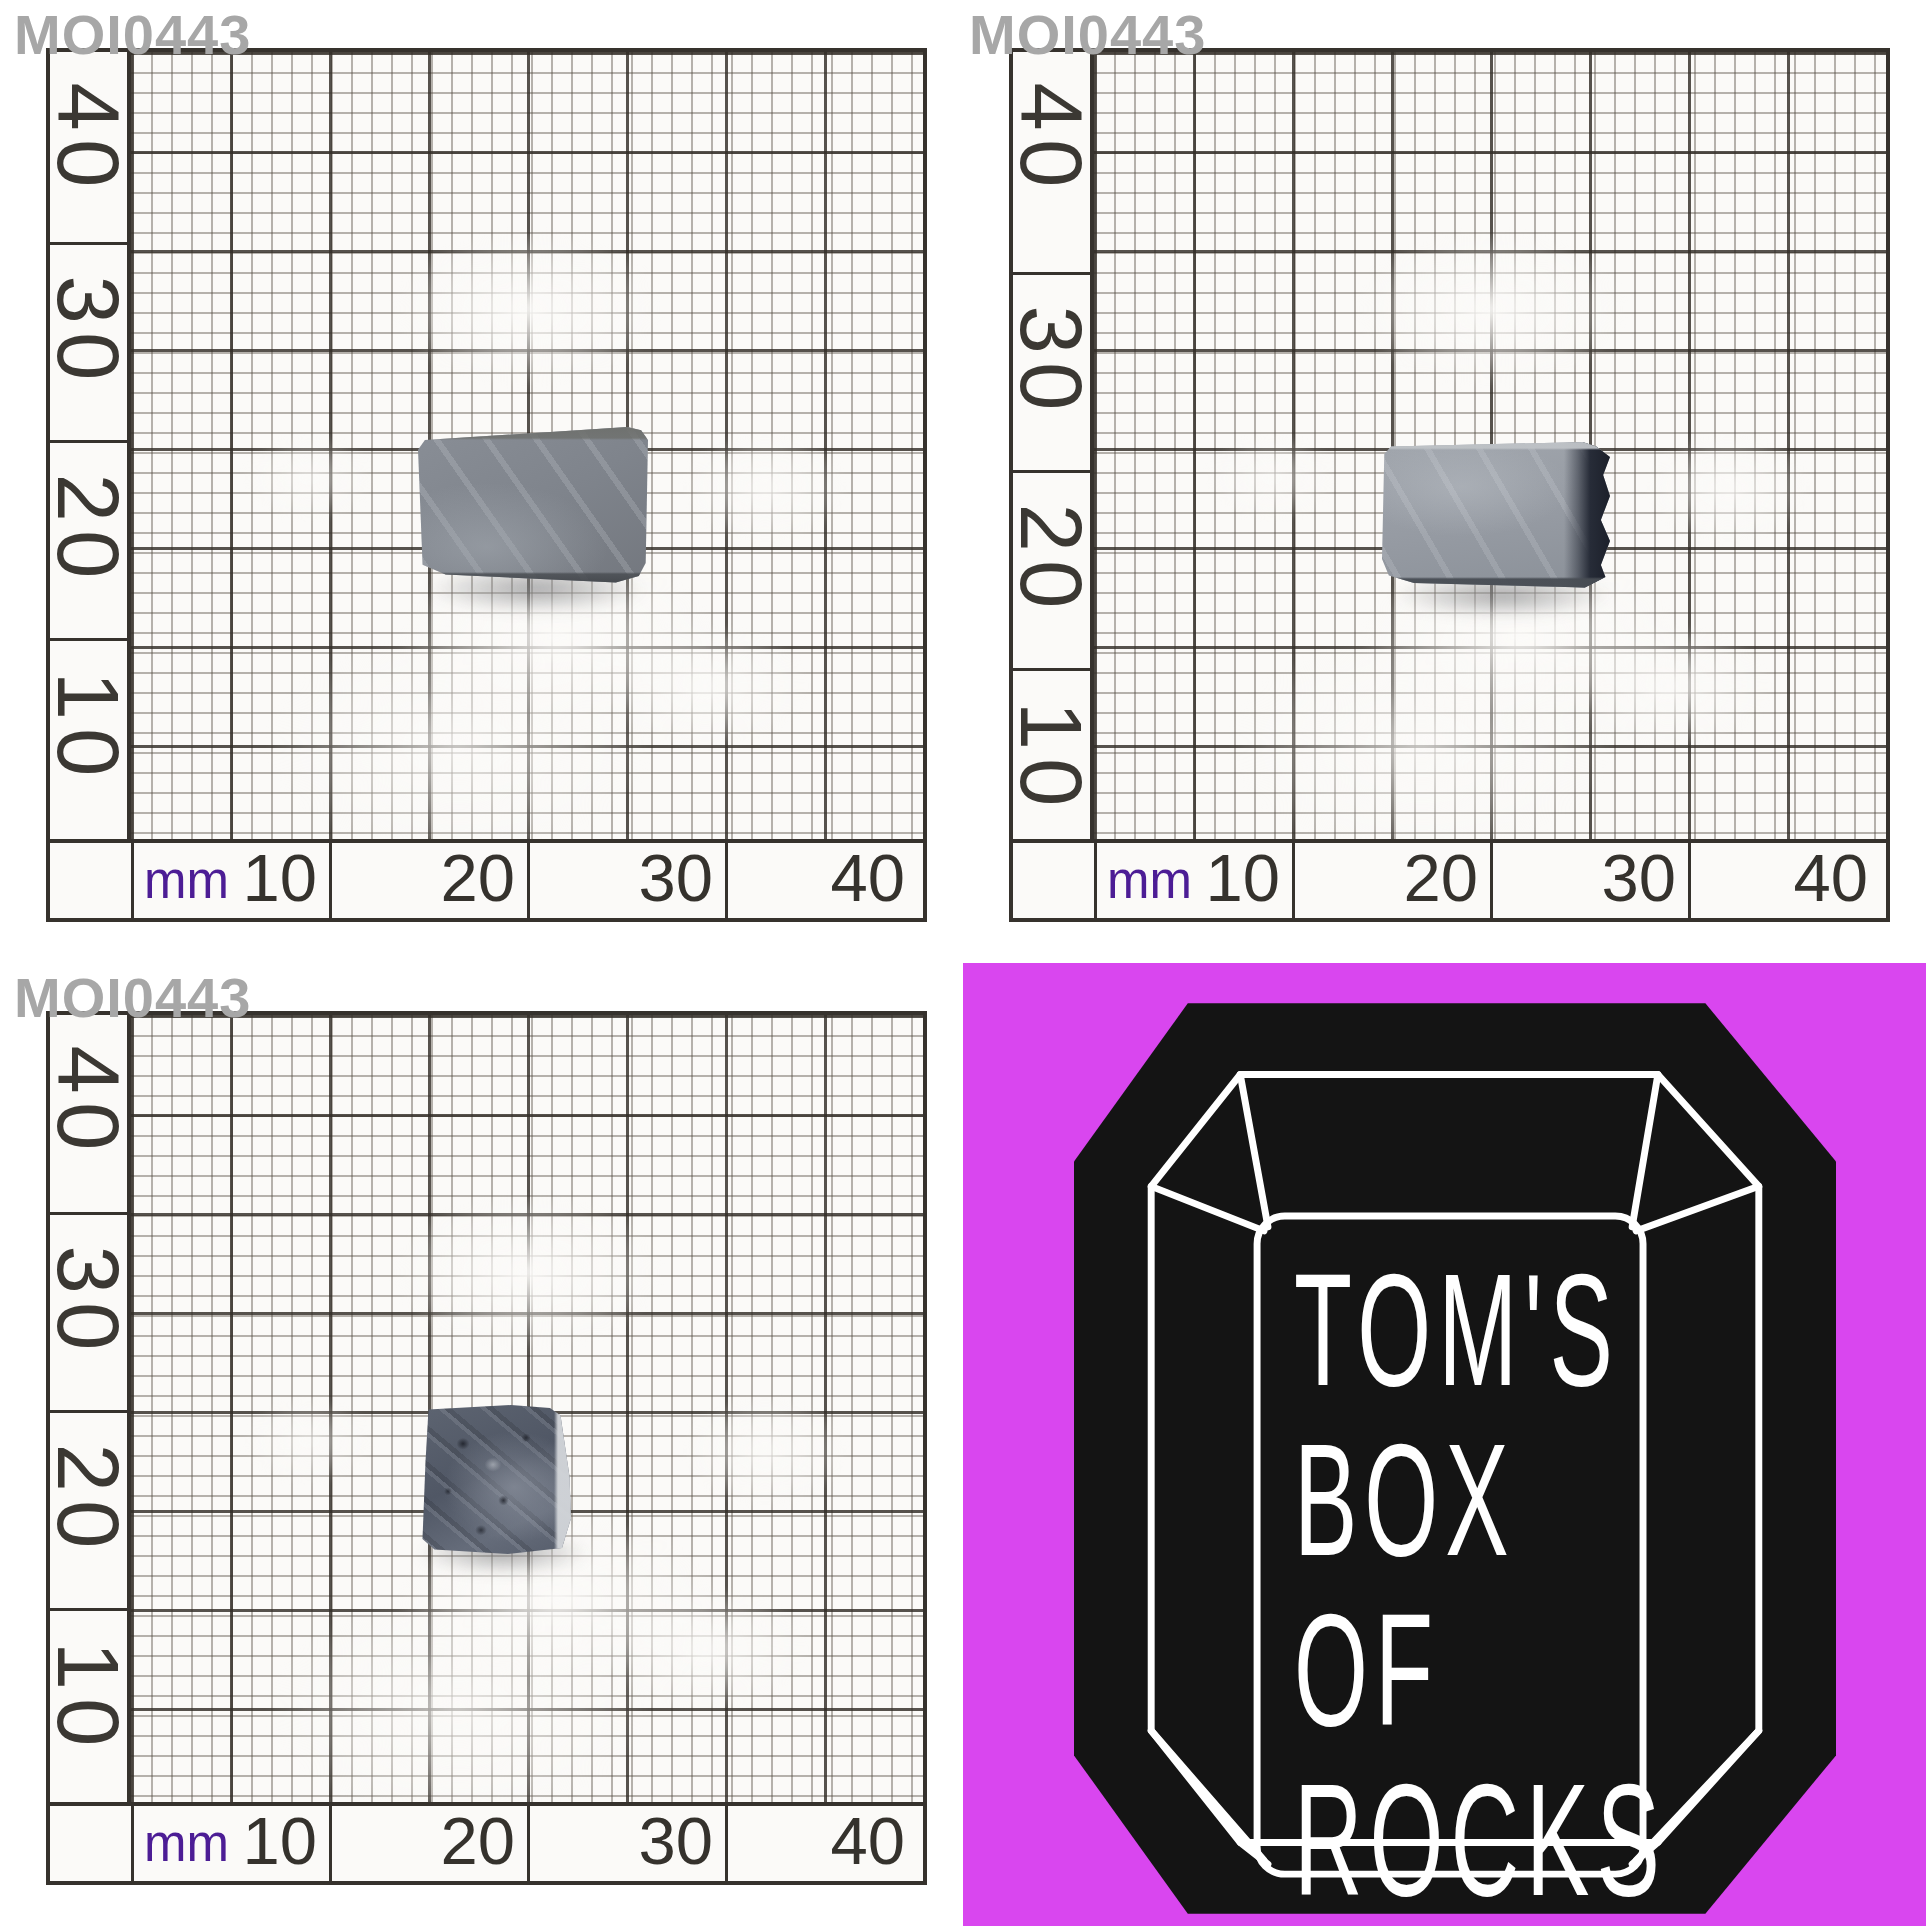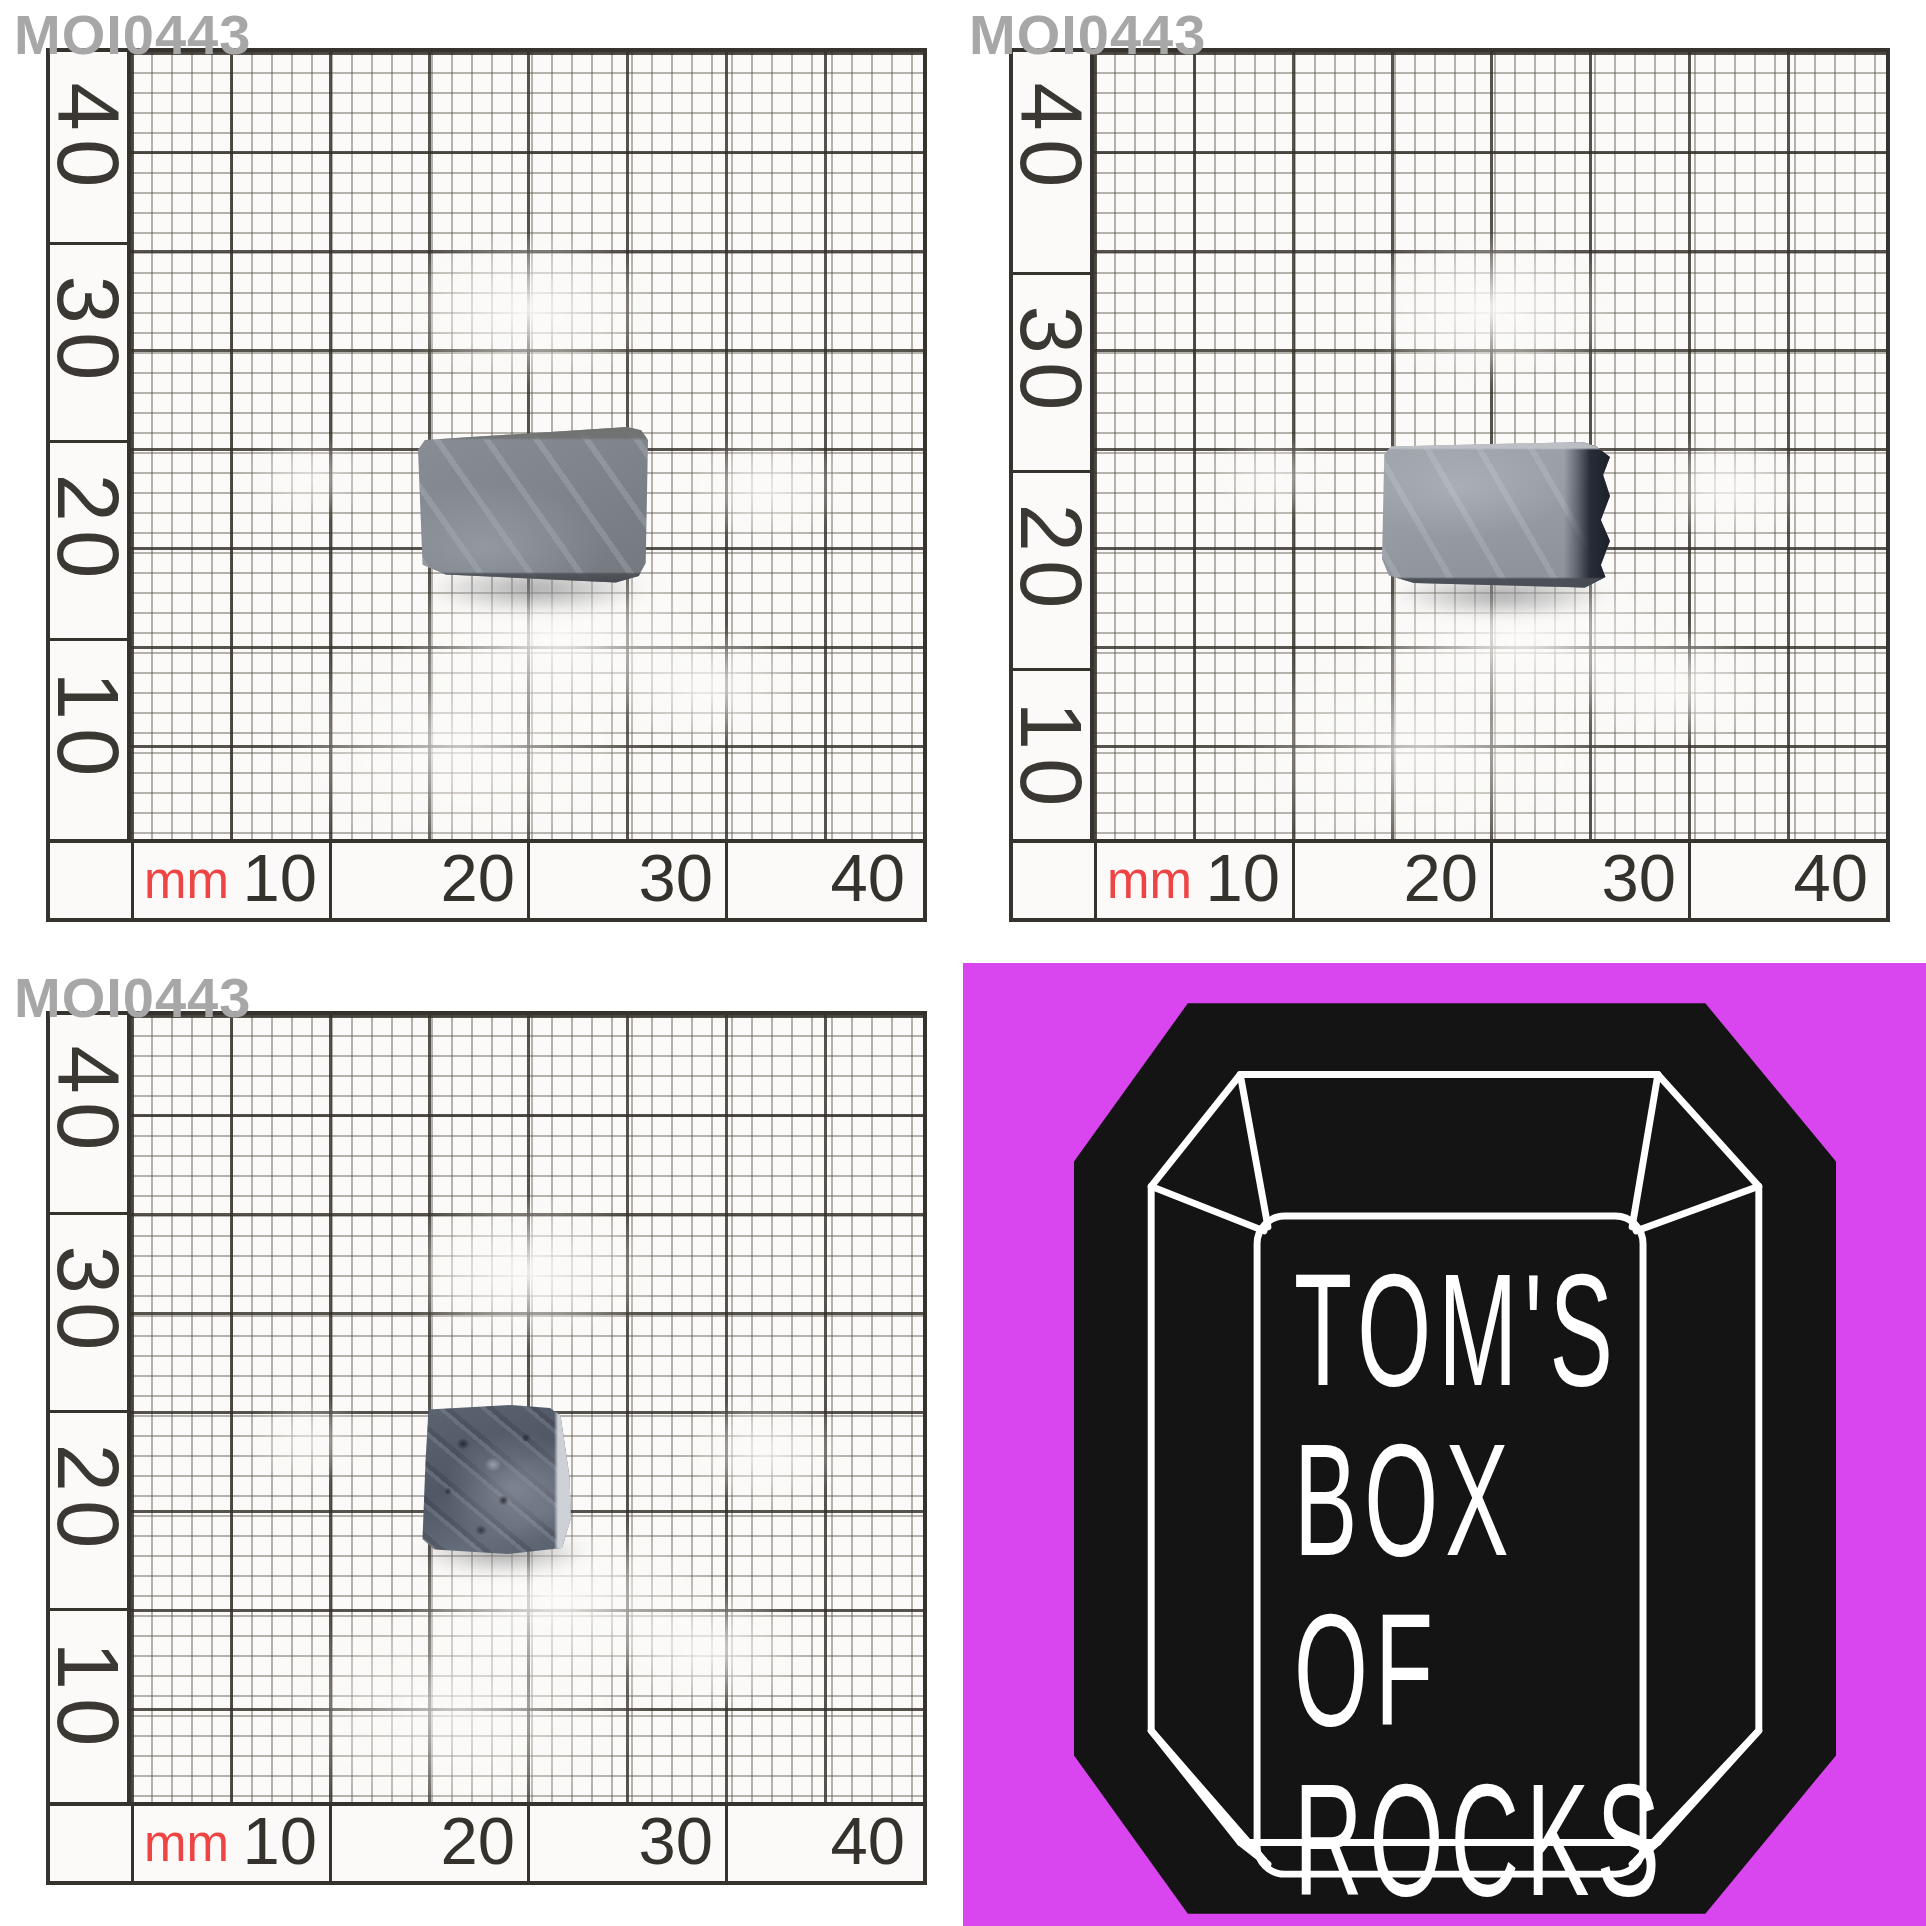--- a/index.html
+++ b/index.html
@@ -66,21 +66,21 @@
     display:grid;grid-template-columns:81px 198px 198px 198px 192px;
   }
   .xcell{position:relative;box-sizing:border-box;border-left:3px solid #36322d;}
   .xcell:first-child{border-left:none;}
   .num{
     position:absolute;right:12px;top:50%;transform:translateY(-54%);
     font-size:67px;color:#35322d;
   }
   .unit{
     position:absolute;left:10px;bottom:8px;
-    font-size:51px;color:#ef4444;
+    font-size:51px;color:#4c1d95;
   }
 
   
   .wear{
     position:absolute;inset:0;filter:blur(3px);
     background-image:
       radial-gradient(188px 109px at 396px 257px, rgba(251,250,248,.95), rgba(251,250,248,0) 72%),
       radial-gradient(228px 119px at 426px 584px, rgba(251,250,248,.95), rgba(251,250,248,0) 70%),
       radial-gradient(149px 89px at 574px 634px, rgba(251,250,248,.85), rgba(251,250,248,0) 70%),
       radial-gradient(119px 79px at 634px 436px, rgba(251,250,248,.8), rgba(251,250,248,0) 70%),

